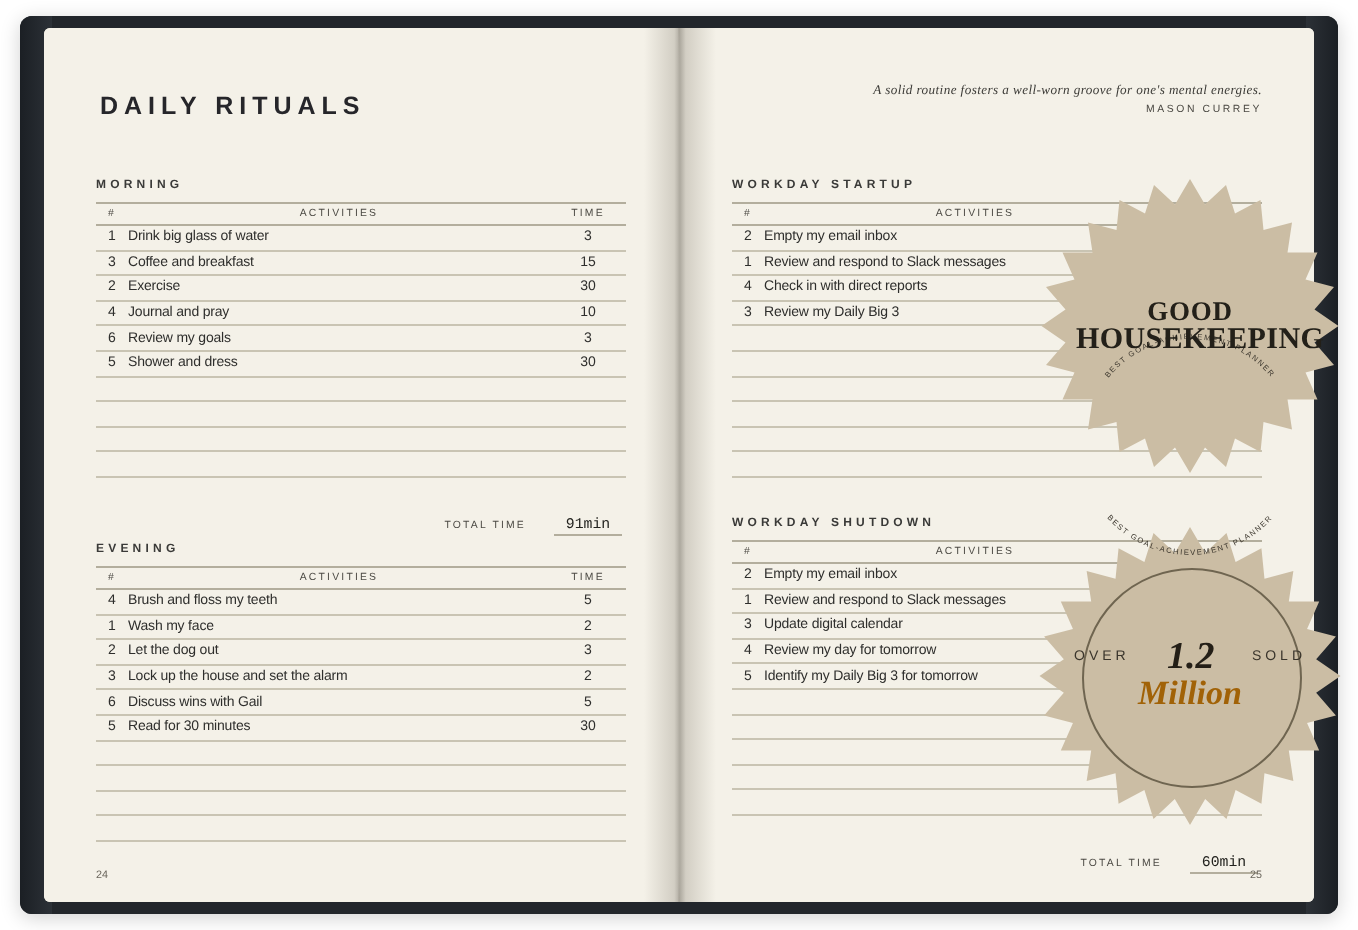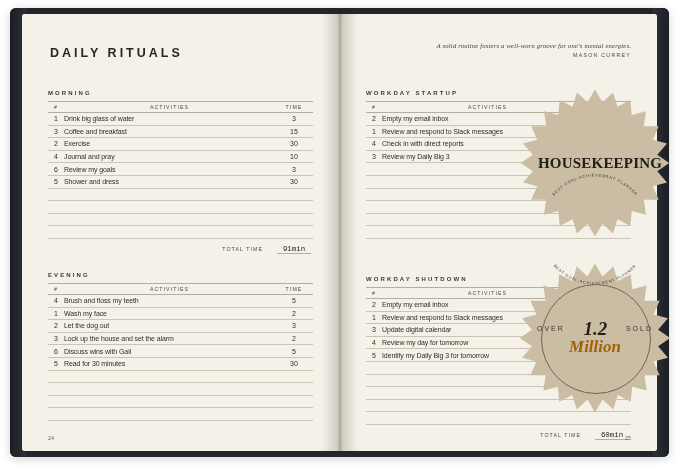--- a/index.html
+++ b/index.html
@@ -141,21 +141,21 @@
   th.col-act { text-align: center; }
   td.col-act { text-align: left; padding-left: 6px; font-family: "Liberation Mono", monospace; font-size: 6.6px; letter-spacing: -0.1px; }
   th.col-time, td.col-time { width: 38px; text-align: center; }
   td.col-num { font-family: "Liberation Mono", monospace; font-size: 6.6px; }
   td.col-time { font-family: "Liberation Mono", monospace; font-size: 6.6px; }
   .total-row {
     display: flex;
     justify-content: flex-end;
     align-items: baseline;
     gap: 14px;
-    margin-top: 6px;
+    margin-top: 20px;
     padding-right: 2px;
   }
   .total-label {
     font-size: 5.2px;
     letter-spacing: 1.1px;
     color: #4d4b45;
   }
   .total-value {
     font-family: "Liberation Mono", monospace;
     font-size: 7.4px;
@@ -468,21 +468,21 @@
                   </tr>
                 <tr>
                     <td class="col-num"></td>
                     <td class="col-act"></td>
                     <td class="col-time"></td>
                   </tr>
               </tbody>
             </table>
           </div>
 
-          <div class="section" style="left:26px; top:262px; width:265px;">
+          <div class="section" style="left:26px; top:245px; width:265px;">
             <div class="section-label">WORKDAY SHUTDOWN</div>
             <table class="ritual">
               <thead>
                 <tr>
                   <th class="col-num">#</th>
                   <th class="col-act">ACTIVITIES</th>
                   <th class="col-time"></th>
                 </tr>
               </thead>
               <tbody>
@@ -563,20 +563,21 @@
           <path id="gh-arc-bottom" d="M 26,100 A 74,74 0 0,0 174,100" fill="none"></path>
         </defs>
         <text class="ring-text" font-size="9.5" letter-spacing="1.1" fill="#3a352c" font-family="Liberation Sans, sans-serif">
           <textPath href="#gh-arc-top" startOffset="50%" text-anchor="middle">BEST GOAL-ACHIEVEMENT PLANNER</textPath>
         </text>
         <text class="ring-text" font-size="9.5" letter-spacing="1.1" fill="#3a352c" font-family="Liberation Sans, sans-serif">
           <textPath href="#gh-arc-bottom" startOffset="50%" text-anchor="middle">BEST GOAL-ACHIEVEMENT PLANNER</textPath>
         </text>
       </svg>
       <div style="position:relative; z-index:3; margin-top:2px;">
+        <div class="gh-good">GOOD</div>
         <div class="gh-house">HOUSEKEEPING</div>
       </div>
     </div>
   </div>
 
   <div class="badge badge-sold">
     <svg class="starburst" viewBox="0 0 200 200">
       <polygon fill="#cbbda4" points="100,2 110,19 124,6 130,25 147,16 149,36 168,31 165,51 185,51 177,69 196,74 183,89 199,100 183,111 196,126 177,131 185,149 165,149 168,169 149,164 147,184 130,175 124,194 110,181 100,198 90,181 76,194 70,175 53,184 51,164 32,169 35,149 15,149 23,131 4,126 17,111 1,100 17,89 4,74 23,69 15,51 35,51 32,31 51,36 53,16 70,25 76,6 90,19"></polygon>
     </svg>
     <div class="sold-inner-ring"></div>

